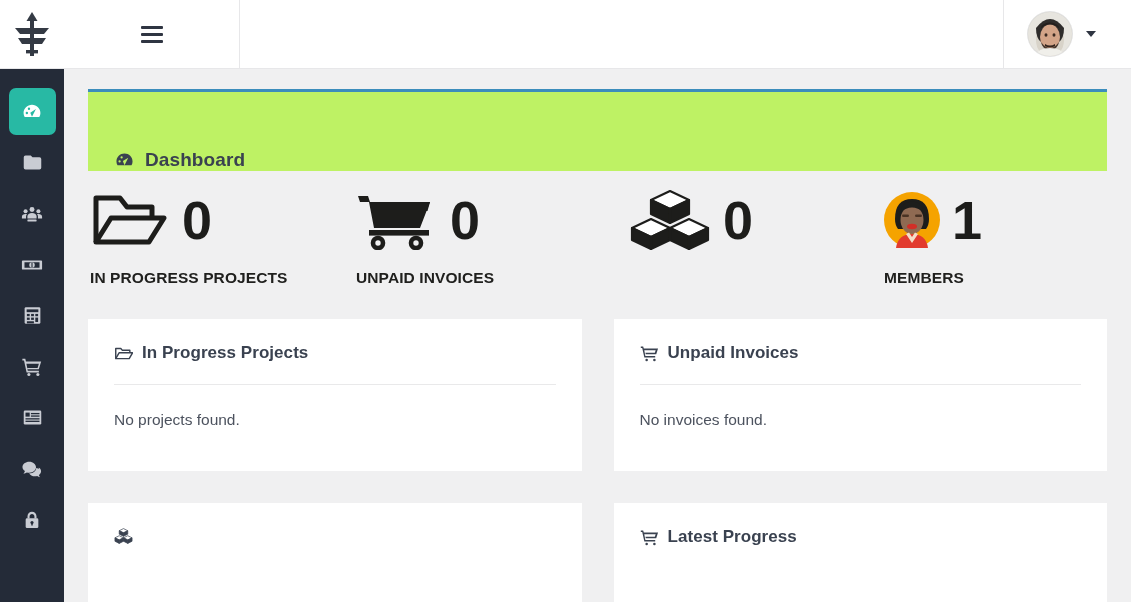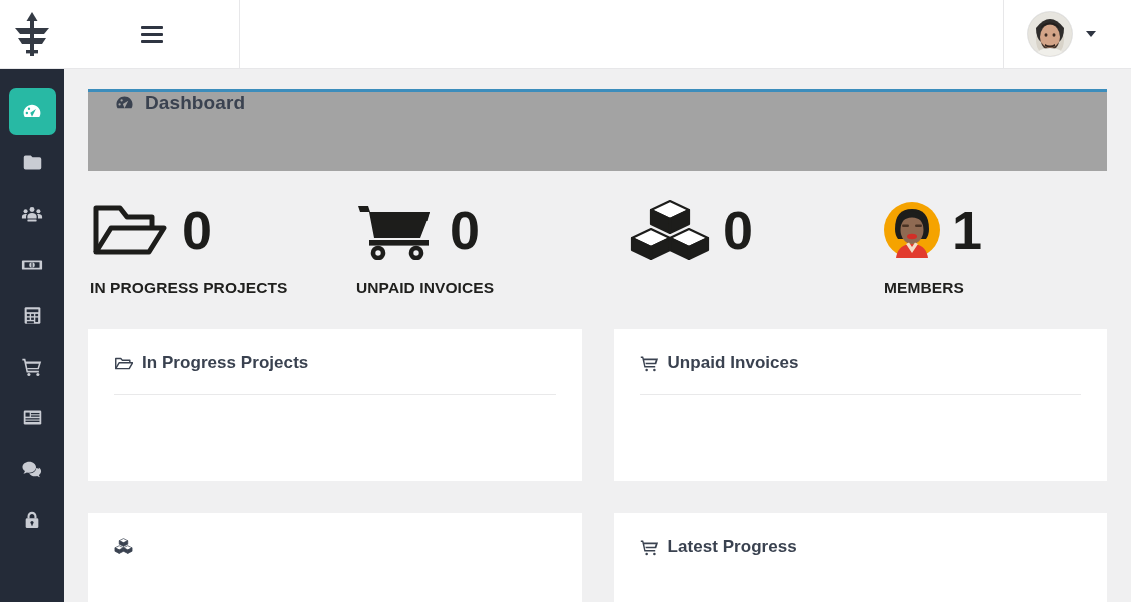--- a/index.html
+++ b/index.html
@@ -87,26 +87,26 @@
   #content {
     position: absolute; top: 69px; left: 64px;
     width: 1067px; height: 533px;
     background: #f0f0f1;
     overflow: hidden;
     padding: 20px 24px 0 24px;
   }
 
   
   #dash-panel {
-    background: #a3a3a3;
+    background: #bef264;
     border-top: 3px solid #3c8dbc;
     height: 82px;
-    display: flex; align-items: flex-start;
+    display: flex; align-items: flex-end;
     padding-left: 26px;
-    margin-bottom: 22px;
+    margin-bottom: 12px;
   }
   .panel-title {
     font-size: 19px; font-weight: bold; color: #3a4250;
     display: flex; align-items: center; gap: 10px;
     letter-spacing: .1px;
   }
   .panel-title svg { display:block; }
 
   
   #stats {
@@ -402,20 +402,21 @@
 
       <div class="card tall">
         <div class="card-head">
           <svg width="19" height="19" viewBox="0 0 24 24">
             <path fill="none" stroke="#3a4250" stroke-width="1.8" stroke-linejoin="round" d="M2.2 18.5V5.6h6.4l2 2.4h9.4v2.6"></path>
             <path fill="none" stroke="#3a4250" stroke-width="1.8" stroke-linejoin="round" d="M2.2 18.5l4.2-7.4h17l-4.2 7.4z"></path>
           </svg>
           <span>In Progress Projects</span>
         </div>
         <div class="card-sep"></div>
+        <div class="card-body">No projects found.</div>
       </div>
 
       <div class="card bottom">
         <div class="card-head">
           <svg width="19" height="19" viewBox="0 0 24 24">
             <g fill="#3a4250" stroke="#3a4250" stroke-width=".9" stroke-linejoin="round">
               <path d="M12 2 L17.4 4.7 L12 7.4 L6.6 4.7 Z" fill="#ffffff"></path>
               <path d="M6.6 4.7 L12 7.4 L12 11.7 L6.6 9 Z"></path>
               <path d="M17.4 4.7 L12 7.4 L12 11.7 L17.4 9 Z"></path>
               <path d="M6.6 11 L12 13.7 L6.6 16.4 L1.2 13.7 Z" fill="#ffffff"></path>
@@ -437,20 +438,21 @@
           <svg width="19" height="19" viewBox="0 0 24 24">
             <g fill="#3a4250">
               <path d="M1 3.2h3l.8 2.6h18L20.5 13H7.3l-.5-2h11.9l1.1-3.1H5.4l1.4 7.4h12.4v1.8H5.5L2.8 5H1z"></path>
               <circle cx="8.4" cy="20.2" r="1.6"></circle>
                 <circle cx="18.2" cy="20.2" r="1.6"></circle>
             </g>
           </svg>
           <span>Unpaid Invoices</span>
         </div>
         <div class="card-sep"></div>
+        <div class="card-body">No invoices found.</div>
       </div>
 
       <div class="card bottom">
         <div class="card-head">
           <svg width="19" height="19" viewBox="0 0 24 24">
             <g fill="#3a4250">
               <path d="M1 3.2h3l.8 2.6h18L20.5 13H7.3l-.5-2h11.9l1.1-3.1H5.4l1.4 7.4h12.4v1.8H5.5L2.8 5H1z"></path>
               <circle cx="8.4" cy="20.2" r="1.6"></circle>
                 <circle cx="18.2" cy="20.2" r="1.6"></circle>
             </g>

